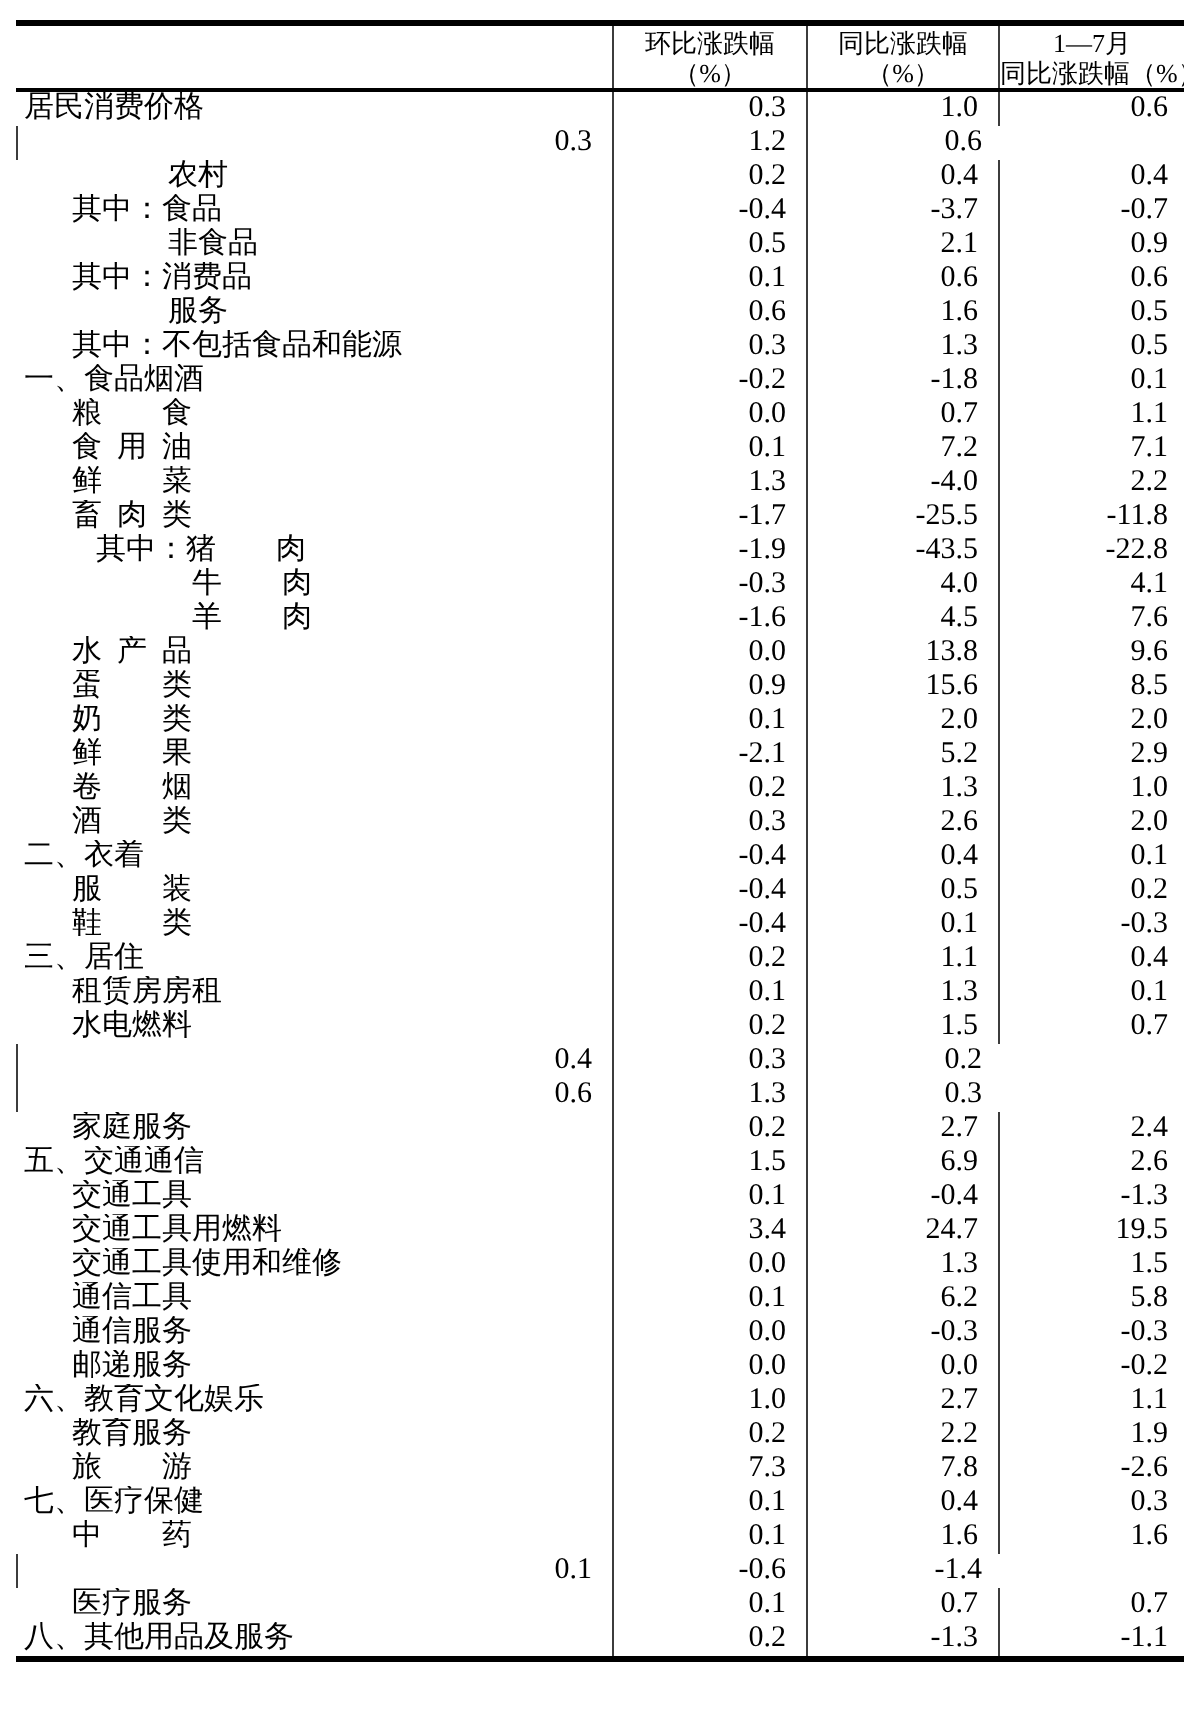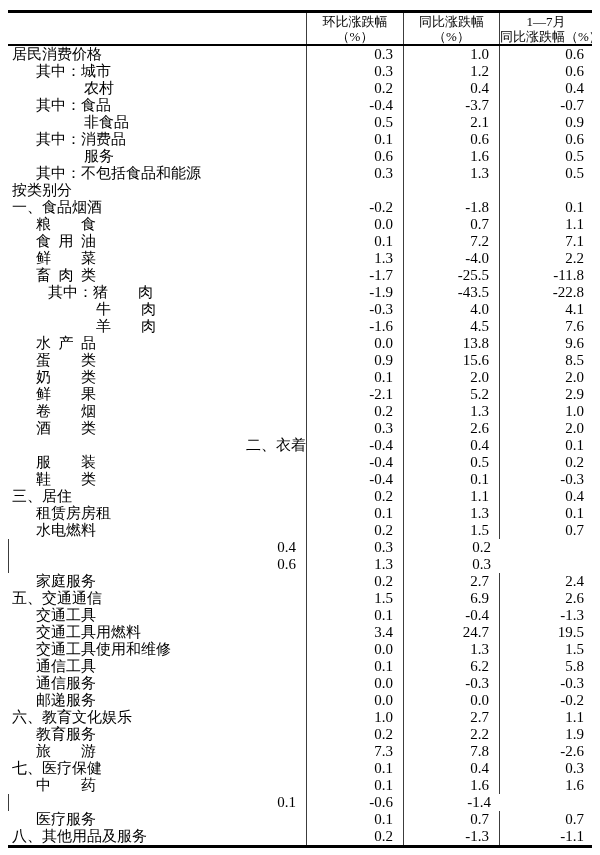--- a/index.html
+++ b/index.html
@@ -79,21 +79,20 @@
       </div>
     </div>
     <div id="tbody">
         <div class="grid-row trow">
           <div class="tc label-cell" style="padding-left: 4px;"><span>居民消费价格</span></div>
           <div class="tc num bcol">0.3</div>
           <div class="tc num bcol">1.0</div>
           <div class="tc num bcol num-last">0.6</div>
         </div>
         <div class="grid-row trow">
-          <div class="tc label-cell" style="padding-left: 28px;"><span class="prefix">其中：</span><span>城市</span></div>
           <div class="tc num bcol">0.3</div>
           <div class="tc num bcol">1.2</div>
           <div class="tc num bcol num-last">0.6</div>
         </div>
         <div class="grid-row trow">
           <div class="tc label-cell" style="padding-left: 76px;"><span>农村</span></div>
           <div class="tc num bcol">0.2</div>
           <div class="tc num bcol">0.4</div>
           <div class="tc num bcol num-last">0.4</div>
         </div>
@@ -121,26 +120,20 @@
           <div class="tc num bcol">1.6</div>
           <div class="tc num bcol num-last">0.5</div>
         </div>
         <div class="grid-row trow">
           <div class="tc label-cell" style="padding-left: 28px;"><span class="prefix">其中：</span><span>不包括食品和能源</span></div>
           <div class="tc num bcol">0.3</div>
           <div class="tc num bcol">1.3</div>
           <div class="tc num bcol num-last">0.5</div>
         </div>
         <div class="grid-row trow">
-          <div class="tc label-cell" style="padding-left: 4px;"><span>按类别分</span></div>
-          <div class="tc num bcol"></div>
-          <div class="tc num bcol"></div>
-          <div class="tc num bcol num-last"></div>
-        </div>
-        <div class="grid-row trow">
           <div class="tc label-cell" style="padding-left: 4px;"><span>一、食品烟酒</span></div>
           <div class="tc num bcol">-0.2</div>
           <div class="tc num bcol">-1.8</div>
           <div class="tc num bcol num-last">0.1</div>
         </div>
         <div class="grid-row trow">
           <div class="tc label-cell" style="padding-left: 28px;"><span class="j4">粮食</span></div>
           <div class="tc num bcol">0.0</div>
           <div class="tc num bcol">0.7</div>
           <div class="tc num bcol num-last">1.1</div>
@@ -211,21 +204,21 @@
           <div class="tc num bcol">1.3</div>
           <div class="tc num bcol num-last">1.0</div>
         </div>
         <div class="grid-row trow">
           <div class="tc label-cell" style="padding-left: 28px;"><span class="j4">酒类</span></div>
           <div class="tc num bcol">0.3</div>
           <div class="tc num bcol">2.6</div>
           <div class="tc num bcol num-last">2.0</div>
         </div>
         <div class="grid-row trow">
-          <div class="tc label-cell" style="padding-left: 4px; text-align: right;"><span>二、衣着</span></div>
+          <div class="tc label-cell" style="padding-left: 4px;"><span>二、衣着</span></div>
           <div class="tc num bcol">-0.4</div>
           <div class="tc num bcol">0.4</div>
           <div class="tc num bcol num-last">0.1</div>
         </div>
         <div class="grid-row trow">
           <div class="tc label-cell" style="padding-left: 28px;"><span class="j4">服装</span></div>
           <div class="tc num bcol">-0.4</div>
           <div class="tc num bcol">0.5</div>
           <div class="tc num bcol num-last">0.2</div>
         </div>

